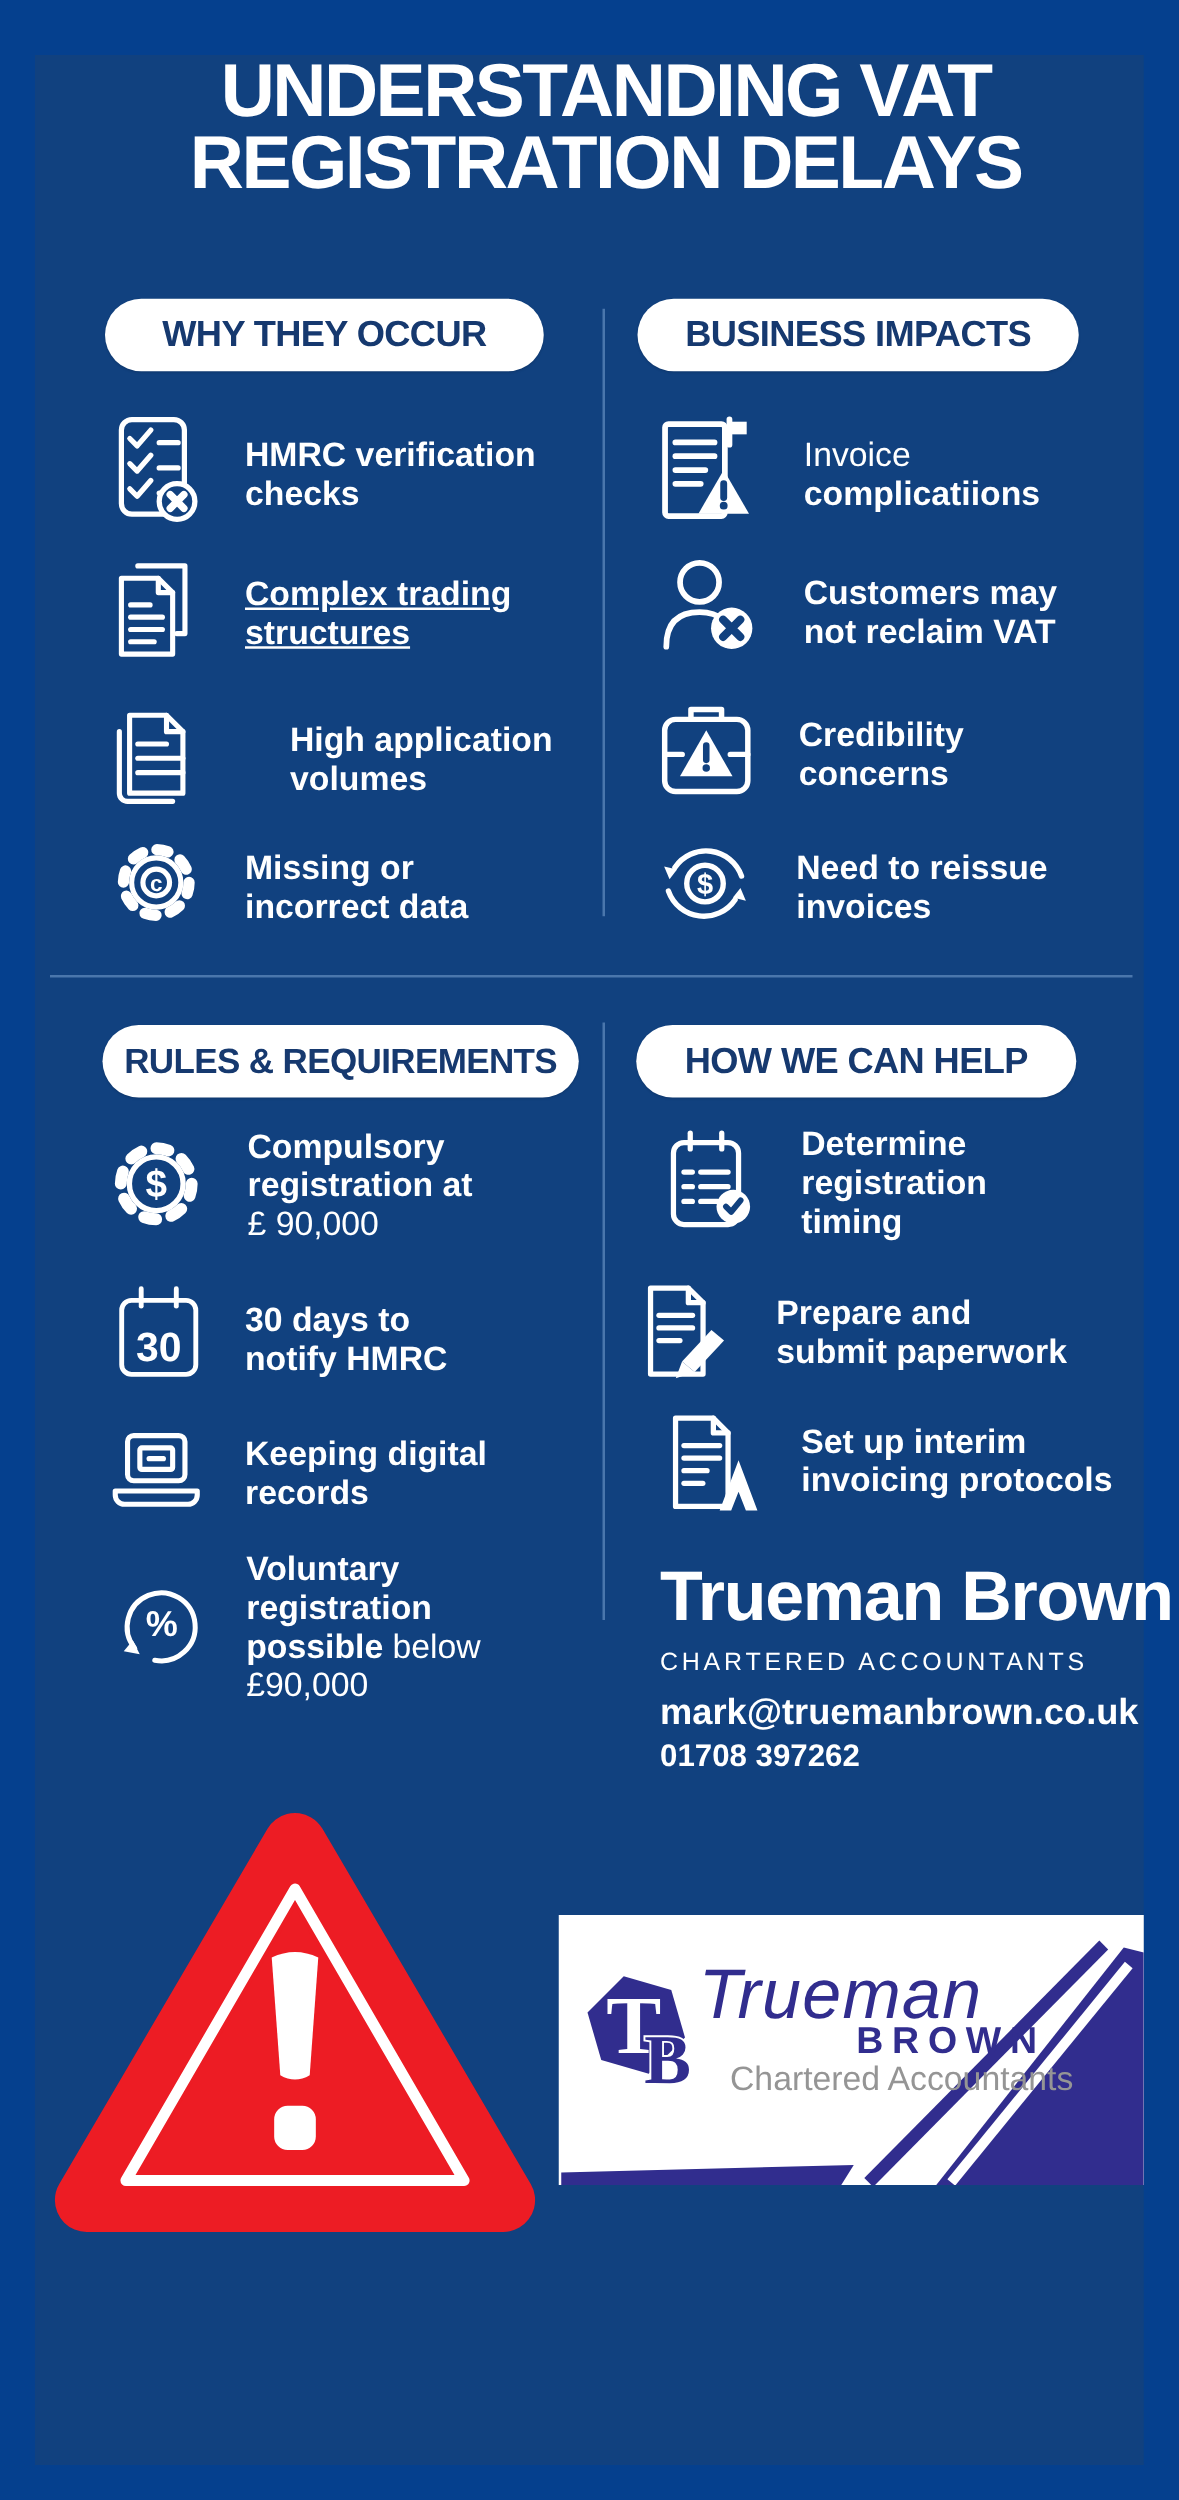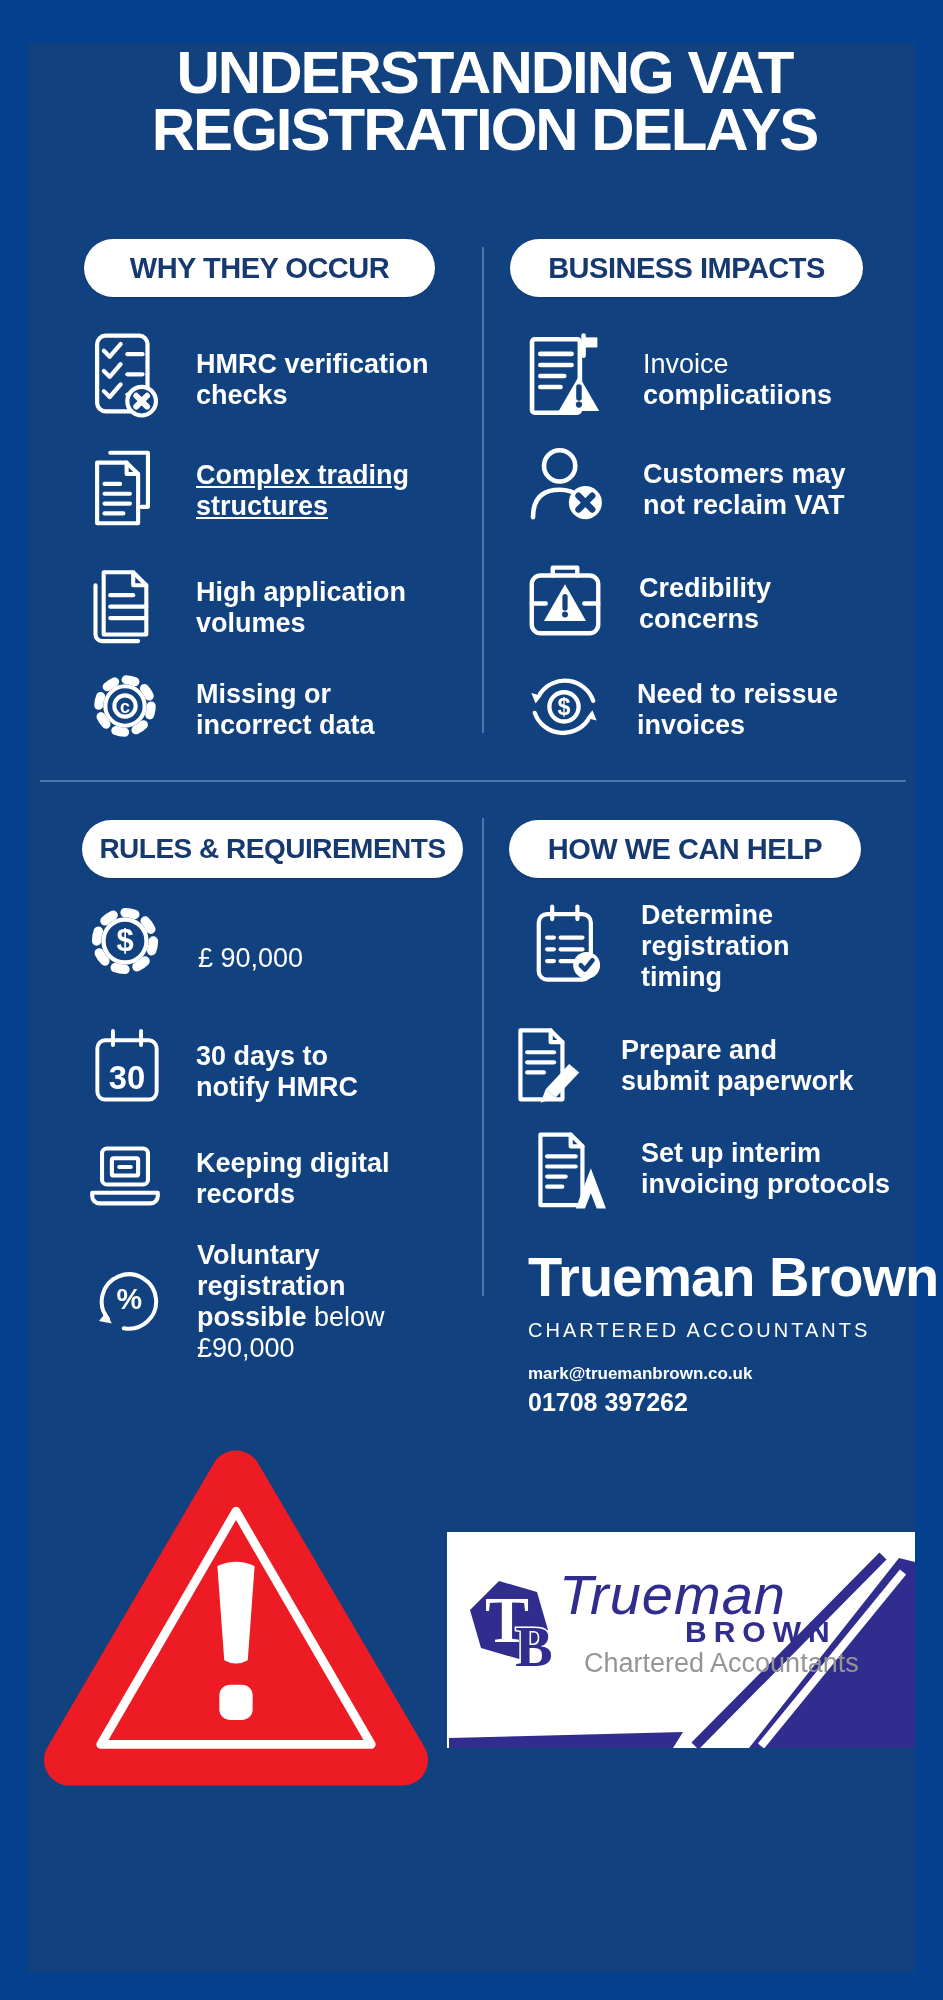--- a/index.html
+++ b/index.html
@@ -43,21 +43,21 @@
   svg.ic *{stroke:#ffffff;fill:none;stroke-width:5;stroke-linecap:round;stroke-linejoin:round;}
   svg.ic .fw{fill:#ffffff;stroke:none;}
   svg.ic .fb{fill:#11417f;stroke:none;}
   svg.ic .mask{fill:#11417f;}
   svg.ic text{stroke:none;fill:#ffffff;font-family:"Liberation Sans",sans-serif;}
 
   
   .contact{position:absolute;left:528px;top:1244px;color:#fff;}
   .contact .name{font-size:56px;font-weight:bold;letter-spacing:-1px;}
   .contact .tag{font-size:20px;letter-spacing:3px;margin-top:10px;}
-  .contact .email{font-size:17px;font-weight:bold;margin-top:22px;}
+  .contact .email{font-size:29px;font-weight:bold;margin-top:12px;}
   .contact .phone{font-size:25px;font-weight:bold;margin-top:4px;}
 
   .warn-tri{position:absolute;left:40px;top:1446px;}
   .logo-box{position:absolute;left:447px;top:1532px;width:468px;height:216px;background:#ffffff;}
 </style>
 </head>
 <body>
 
 <div class="panel"></div>
 
@@ -104,21 +104,21 @@
       <line x1="25" y1="50" x2="44" y2="50"></line>
         <line x1="25" y1="62" x2="56" y2="62"></line>
       <line x1="25" y1="74" x2="56" y2="74"></line>
         <line x1="25" y1="86" x2="48" y2="86"></line>
     </svg>
   </div>
   <div class="txt" style="margin-top:6px;text-decoration:underline;"><span class="reg"></span><span>Complex trading
 structures</span><span class="reg"></span></div>
 </div>
 
-<div class="item" style="left:84px;top:562px;">
+<div class="item" style="left:84px;top:562px;gap:36px;">
   <div class="icon">
     <svg class="ic" width="82" height="86" viewBox="0 0 100 104">
       <path d="M14 28 v60 a8 8 0 0 0 8 8 h44"></path>
       <path d="M24 12 h36 l16 16 v60 h-52 z"></path>
       <path d="M60 12 v16 h16"></path>
       <line x1="32" y1="40" x2="60" y2="40"></line>
         <line x1="32" y1="54" x2="76" y2="54"></line>
         <line x1="32" y1="68" x2="76" y2="68"></line>
     </svg>
   </div>
@@ -209,21 +209,22 @@
 </div>
 
 <div class="item" style="left:82px;top:898px;">
   <div class="icon">
     <svg class="ic" width="86" height="86" viewBox="0 0 100 100">
       <circle cx="50" cy="50" r="25"></circle>
       <circle cx="50" cy="50" r="33" style="stroke-width:11" stroke-dasharray="11.5 14.4"></circle>
       <text x="50" y="62" text-anchor="middle" font-size="36" font-weight="bold">$</text>
     </svg>
   </div>
-  <div class="txt" style="margin-top:4px;"><span class="reg"></span><span class="reg">
+  <div class="txt" style="margin-top:4px;"><span class="reg"></span><span>Compulsory
+registration at</span><span class="reg">
 £ 90,000</span></div>
 </div>
 
 <div class="item" style="left:88px;top:1024px;">
   <div class="icon">
     <svg class="ic" width="78" height="84" viewBox="0 0 100 106">
       <rect x="12" y="20" width="76" height="76" rx="10"></rect>
       <line x1="32" y1="8" x2="32" y2="26"></line>
         <line x1="68" y1="8" x2="68" y2="26"></line>
       <text x="50" y="82" text-anchor="middle" font-size="42" font-weight="bold">30</text>

